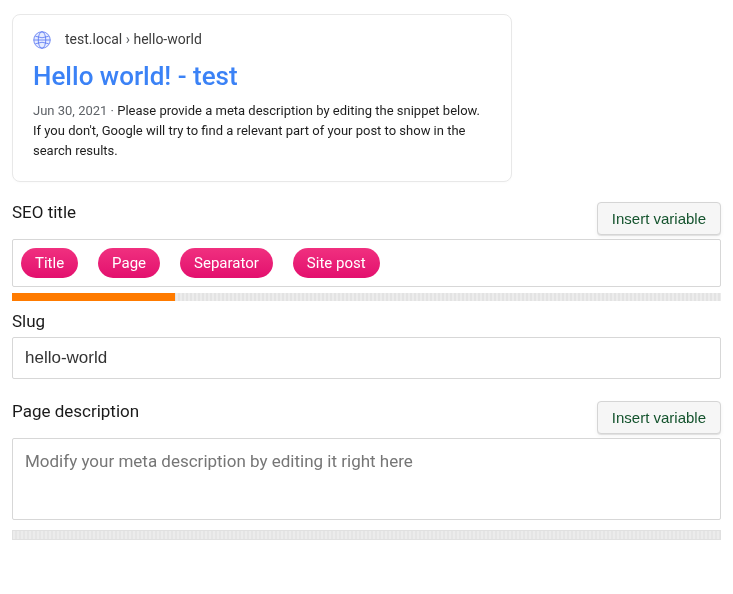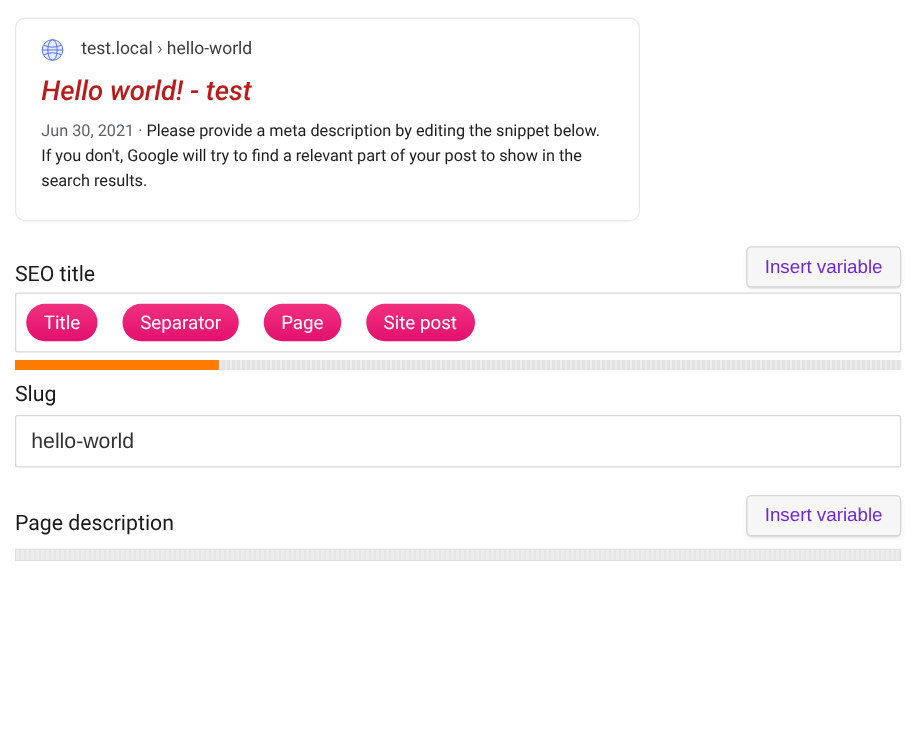--- a/index.html
+++ b/index.html
@@ -30,59 +30,57 @@
       flex-shrink: 0;
     }
     .preview-url {
       font-size: 14px;
       color: #3c3c3c;
     }
     .preview-url .sep {
       color: #5f6368;
     }
     .preview-title {
-      color: #b91c1c;
-      font-size: 22px;
+      color: #3b82f6;
+      font-size: 26px;
       font-weight: 500;
       margin-bottom: 10px;
-      font-style: italic;
     }
     .preview-desc {
       font-size: 13px;
       line-height: 1.55;
       color: #1e1e1e;
     }
     .preview-date {
       color: #5f6368;
     }
     .preview-dot {
       color: #5f6368;
     }
 
     .field-block {
       margin: 0 12px 10px 12px;
     }
     .field-header {
       display: flex;
-      align-items: flex-end;
       justify-content: space-between;
       margin-bottom: 4px;
     }
     .field-label {
       font-size: 17px;
       color: #1a1a1a;
       font-weight: 400;
     }
     .insert-btn {
       background: #f6f6f6;
       border: 1px solid #d5d5d5;
       border-radius: 4px;
       padding: 7px 14px;
       font-size: 15px;
-      color: #6d28d9;
+      color: #14532d;
       cursor: pointer;
       box-shadow: 0 1px 0 rgba(0,0,0,0.08), 0 2px 4px rgba(0,0,0,0.05);
     }
     .titlebox {
       border: 1px solid #d7d7d7;
       border-radius: 2px;
       padding: 8px 8px;
       display: flex;
       gap: 20px;
       align-items: center;
@@ -161,34 +159,35 @@
   </div>
 </div>
 
 <div class="field-block">
   <div class="field-header">
     <div class="field-label">SEO title</div>
     <button class="insert-btn">Insert variable</button>
   </div>
   <div class="titlebox">
     <span class="pill">Title</span>
+    <span class="pill">Page</span>
     <span class="pill">Separator</span>
-    <span class="pill">Page</span>
     <span class="pill">Site post</span>
   </div>
   <div class="progress">
     <div class="fill" style="width:23%"></div>
   </div>
 </div>
 
 <div class="field-block slug-block">
   <div class="field-label" style="margin-bottom:6px;">Slug</div>
   <input class="slug-input" type="text" value="hello-world" style="">
 </div>
 
 <div class="field-block meta-block">
   <div class="field-header">
     <div class="field-label">Page description</div>
     <button class="insert-btn">Insert variable</button>
   </div>
+  <div class="metatextbox">Modify your meta description by editing it right here</div>
 </div>
 
 <div class="bottombar"></div>
 
 </body></html>

